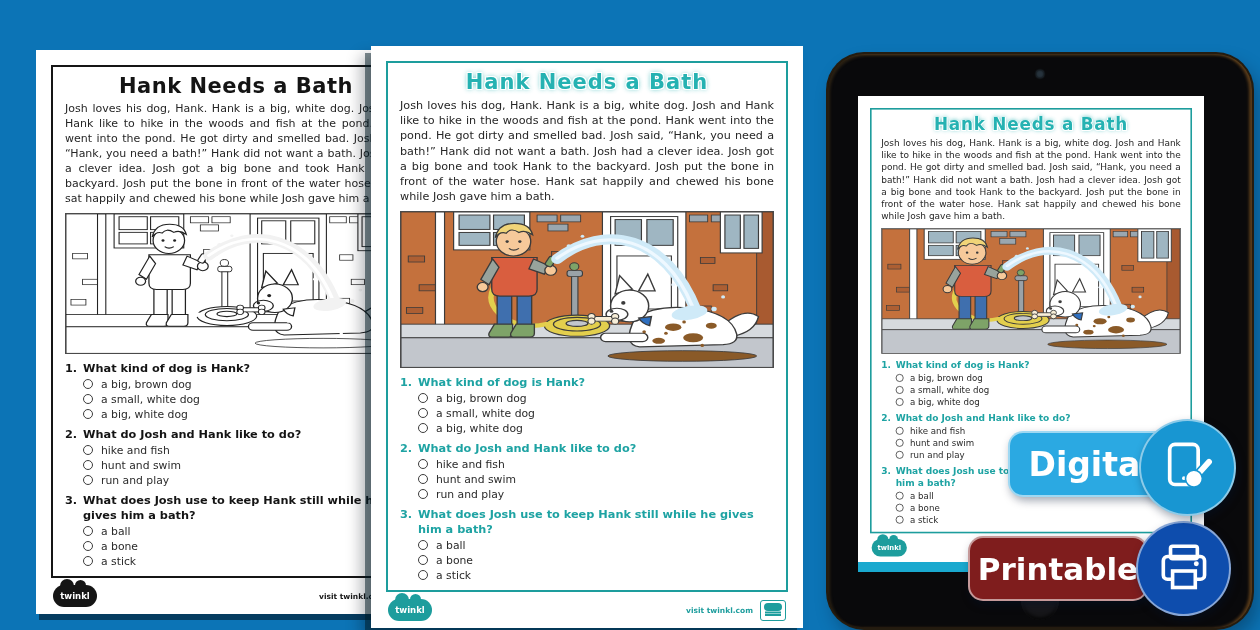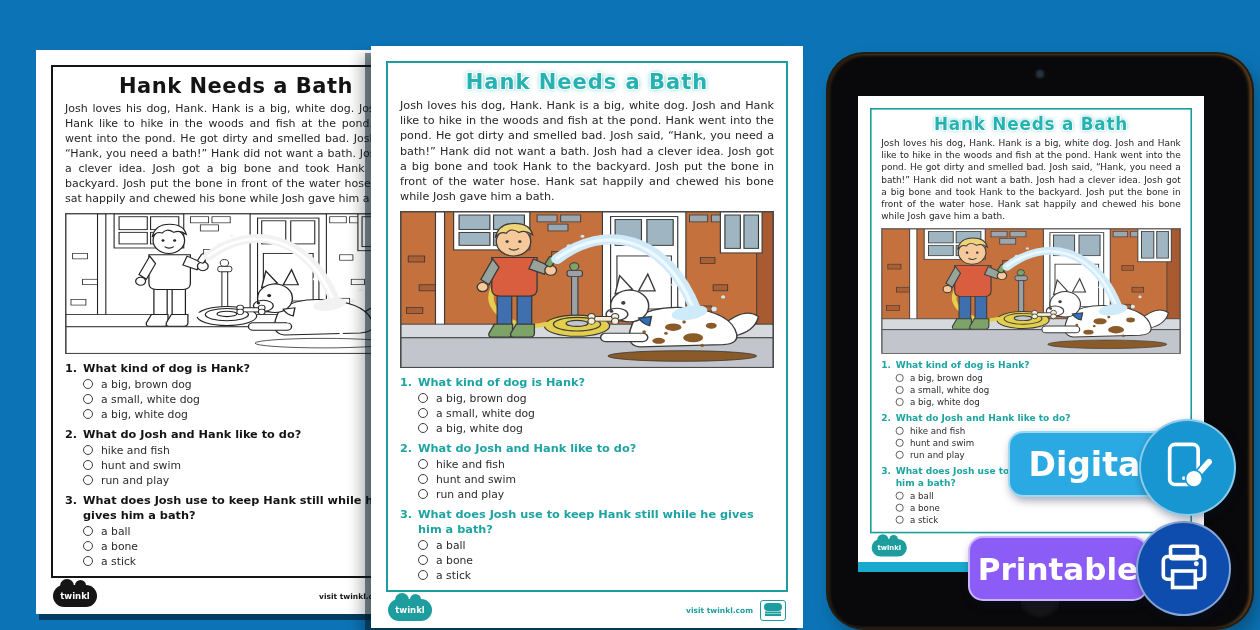--- a/index.html
+++ b/index.html
@@ -84,21 +84,21 @@
   .scaled{width:432px;height:582px;transform:scale(0.801);transform-origin:top left;}
   .scaled .paper{position:relative;left:0;top:0;width:432px;height:582px;box-shadow:none;}
   .screen-strip{position:absolute;left:0;right:0;bottom:0;height:10px;background:#1aa9cf;}
 
   
   .badge{position:absolute;z-index:4;border-radius:15px;display:flex;align-items:center;
          justify-content:center;color:#fff;font-weight:700;
          border:2px solid rgba(255,255,255,.55);box-sizing:border-box;
          box-shadow:2px 4px 8px rgba(0,20,50,.35);}
   #badge-digital{left:1008px;top:415px;width:164px;height:66px;background:#2ba9e2;font-size:33px;}
-  #badge-printable{left:968px;top:520px;width:180px;height:65px;background:#8b5cf6;font-size:31px;}
+  #badge-printable{left:968px;top:520px;width:180px;height:65px;background:#7f1d1d;font-size:31px;}
   .badge-circle{position:absolute;z-index:5;border-radius:50%;display:flex;
          align-items:center;justify-content:center;
          border:2px solid rgba(255,255,255,.5);box-sizing:border-box;
          box-shadow:2px 4px 8px rgba(0,20,50,.35);}
   #circle-digital{left:1139px;top:403px;width:97px;height:97px;background:#1896d2;}
   #circle-printable{left:1136px;top:505px;width:95px;height:95px;background:#0e4dad;}
   .badge-circle svg{width:68%;height:68%;}
 </style>
 </head>
 <body>

